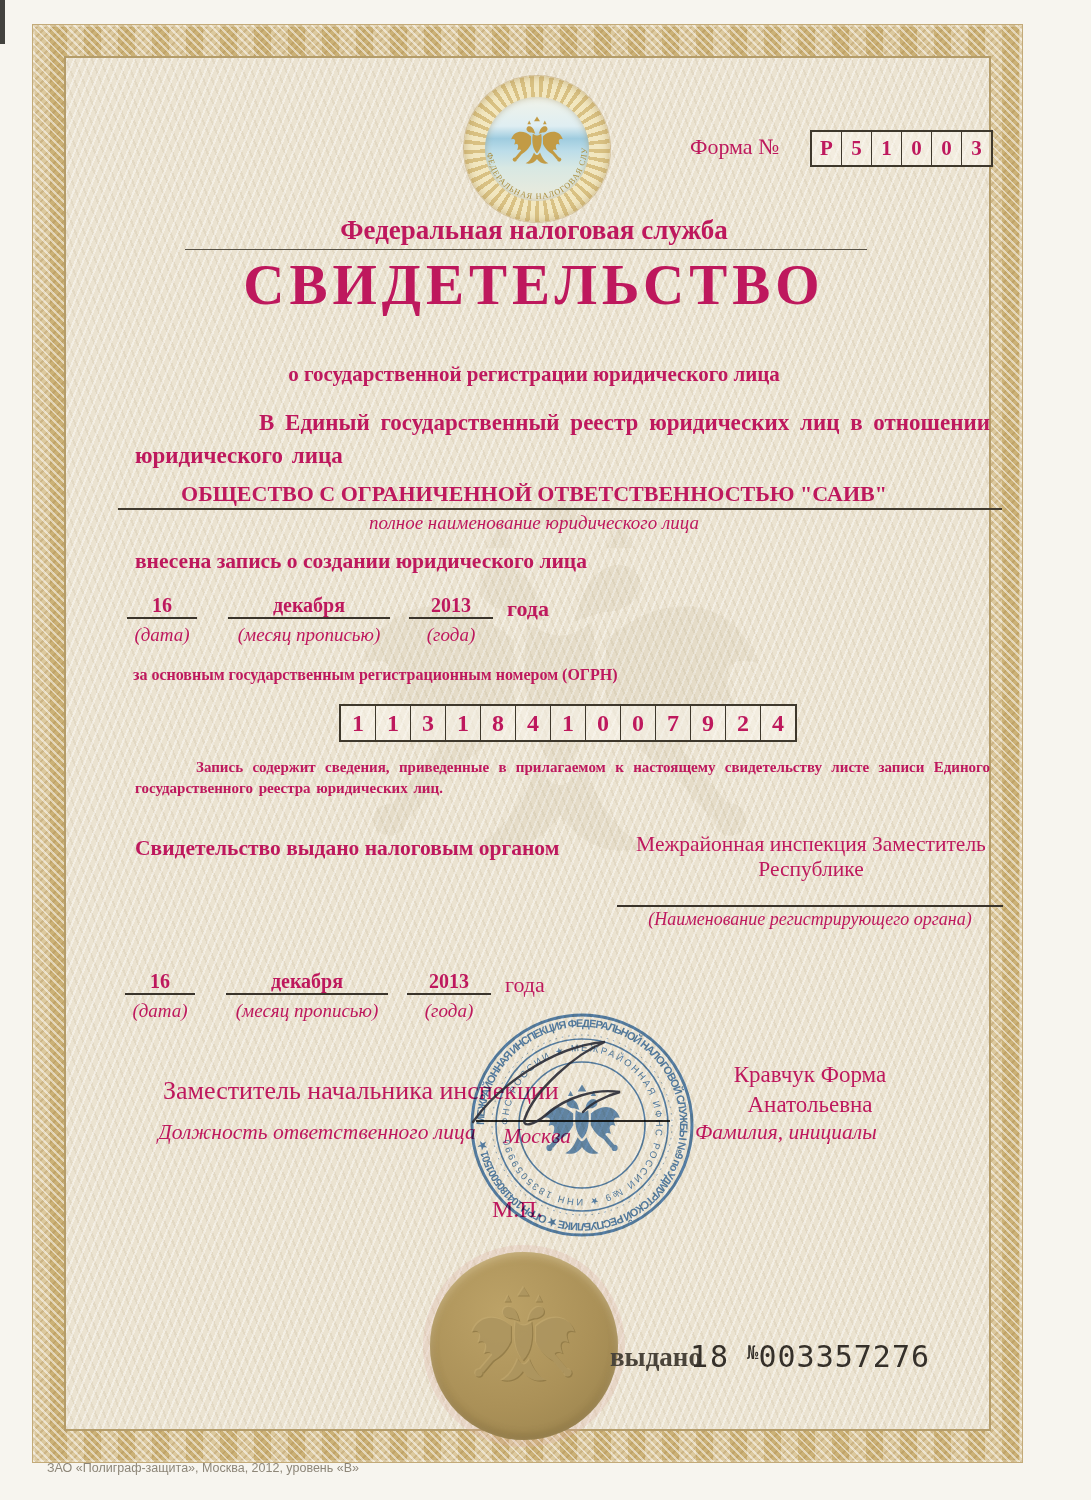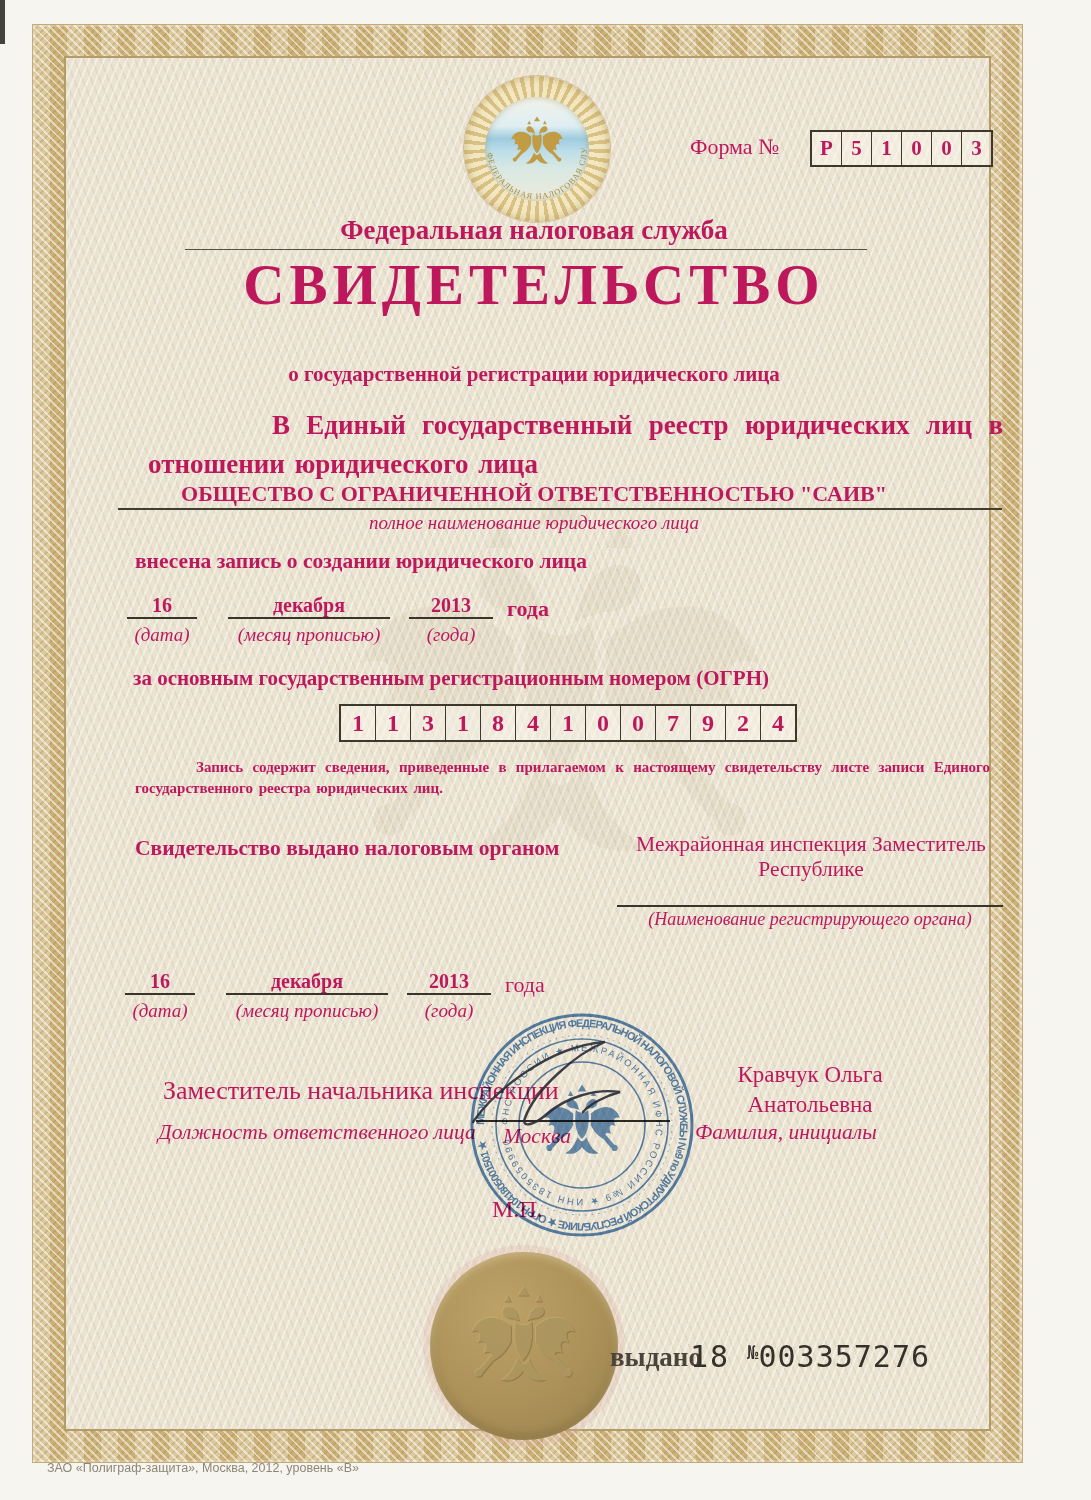--- a/index.html
+++ b/index.html
@@ -103,37 +103,37 @@
     <div class="cell serif" style="width:29px;font-size:21px;">0</div>
     <div class="cell serif" style="width:29px;font-size:21px;">0</div>
     <div class="cell serif" style="width:29px;font-size:21px;">3</div>
   </div>
 
   <div class="abs serif b ctr" style="left:65px;top:215px;width:938px;font-size:27px;">Федеральная налоговая служба</div>
   <div class="abs" style="left:185px;top:249px;width:682px;border-top:1.5px solid #565044;"></div>
   <div class="abs serif b ctr" style="left:65px;top:252px;width:938px;font-size:57px;letter-spacing:5px;">СВИДЕТЕЛЬСТВО</div>
   <div class="abs serif b ctr" style="left:65px;top:362px;width:938px;font-size:21px;">о государственной регистрации юридического лица</div>
 
-  <div class="abs serif b just" style="left:148px;top:406px;width:855px;font-size:27px;line-height:1.45;text-indent:124px;word-spacing:3px;">В Единый государственный реестр юридических лиц в отношении юридического лица</div>
+  <div class="abs serif b just" style="left:135px;top:406px;width:855px;font-size:23px;line-height:1.45;text-indent:124px;word-spacing:3px;">В Единый государственный реестр юридических лиц в отношении юридического лица</div>
 
   <div class="abs serif b ctr" style="left:65px;top:481px;width:938px;font-size:22px;">ОБЩЕСТВО С ОГРАНИЧЕННОЙ ОТВЕТСТВЕННОСТЬЮ "САИВ"</div>
   <div class="abs" style="left:118px;top:508px;width:884px;border-top:2px solid #413b30;"></div>
   <div class="abs serif i ctr" style="left:65px;top:512px;width:938px;font-size:19px;">полное наименование юридического лица</div>
 
   <div class="abs serif b" style="left:135px;top:549px;font-size:21.5px;">внесена запись о создании юридического лица</div>
 
   <div class="abs fieldline serif" style="left:127px;top:594px;width:70px;">16</div>
   <div class="abs caption serif" style="left:112px;top:624px;width:100px;">(дата)</div>
   <div class="abs fieldline serif" style="left:228px;top:594px;width:162px;">декабря</div>
   <div class="abs caption serif" style="left:218px;top:624px;width:182px;">(месяц прописью)</div>
   <div class="abs fieldline serif" style="left:409px;top:594px;width:84px;">2013</div>
   <div class="abs caption serif" style="left:399px;top:624px;width:104px;">(года)</div>
   <div class="abs serif b" style="left:507px;top:596px;font-size:22px;">года</div>
 
-  <div class="abs serif b" style="left:133px;top:666px;font-size:21px;">за основным государственным регистрационным номером (ОГРН)</div>
+  <div class="abs serif b" style="left:133px;top:666px;font-size:16px;">за основным государственным регистрационным номером (ОГРН)</div>
   <div class="abs cellbox" style="left:339px;top:704px;height:34px;">
     <div class="cell serif" style="width:34px;font-size:24px;">1</div>
     <div class="cell serif" style="width:34px;font-size:24px;">1</div>
     <div class="cell serif" style="width:34px;font-size:24px;">3</div>
     <div class="cell serif" style="width:34px;font-size:24px;">1</div>
     <div class="cell serif" style="width:34px;font-size:24px;">8</div>
     <div class="cell serif" style="width:34px;font-size:24px;">4</div>
     <div class="cell serif" style="width:34px;font-size:24px;">1</div>
     <div class="cell serif" style="width:34px;font-size:24px;">0</div>
     <div class="cell serif" style="width:34px;font-size:24px;">0</div>
@@ -188,21 +188,21 @@
   </svg>
 
   <svg class="abs" style="left:455px;top:1030px;z-index:3;" width="270" height="120" viewBox="0 0 270 120">
     <g fill="none" stroke="#2a2b35" stroke-width="2.4" stroke-linecap="round" opacity=".9">
       <path d="M18 92 C40 60 95 16 150 12 C120 24 80 60 70 88 C66 98 78 96 92 84"></path>
       <path d="M92 84 C110 68 140 58 165 62 C150 66 135 74 128 82"></path>
     </g>
   </svg>
 
   <div class="abs serif ctr" style="left:690px;top:1060px;width:240px;font-size:23px;line-height:1.3;">
-    <div>Кравчук Ольга</div>
+    <div>Кравчук Форма</div>
     <div>Анатольевна</div>
   </div>
   <div class="abs serif i" style="left:695px;top:1120px;font-size:21.5px;">Фамилия, инициалы</div>
 
   <div class="abs gold-seal" style="left:430px;top:1252px;width:188px;height:188px;">
     <svg width="188" height="188" viewBox="0 0 100 100">
       <use href="#eagle" fill="#8b7543" x="18" y="16" width="64" height="64" opacity=".75"></use>
       <use href="#eagle" fill="#c6ad74" x="17.4" y="15.4" width="64" height="64" opacity=".5"></use>
     </svg>
   </div>

